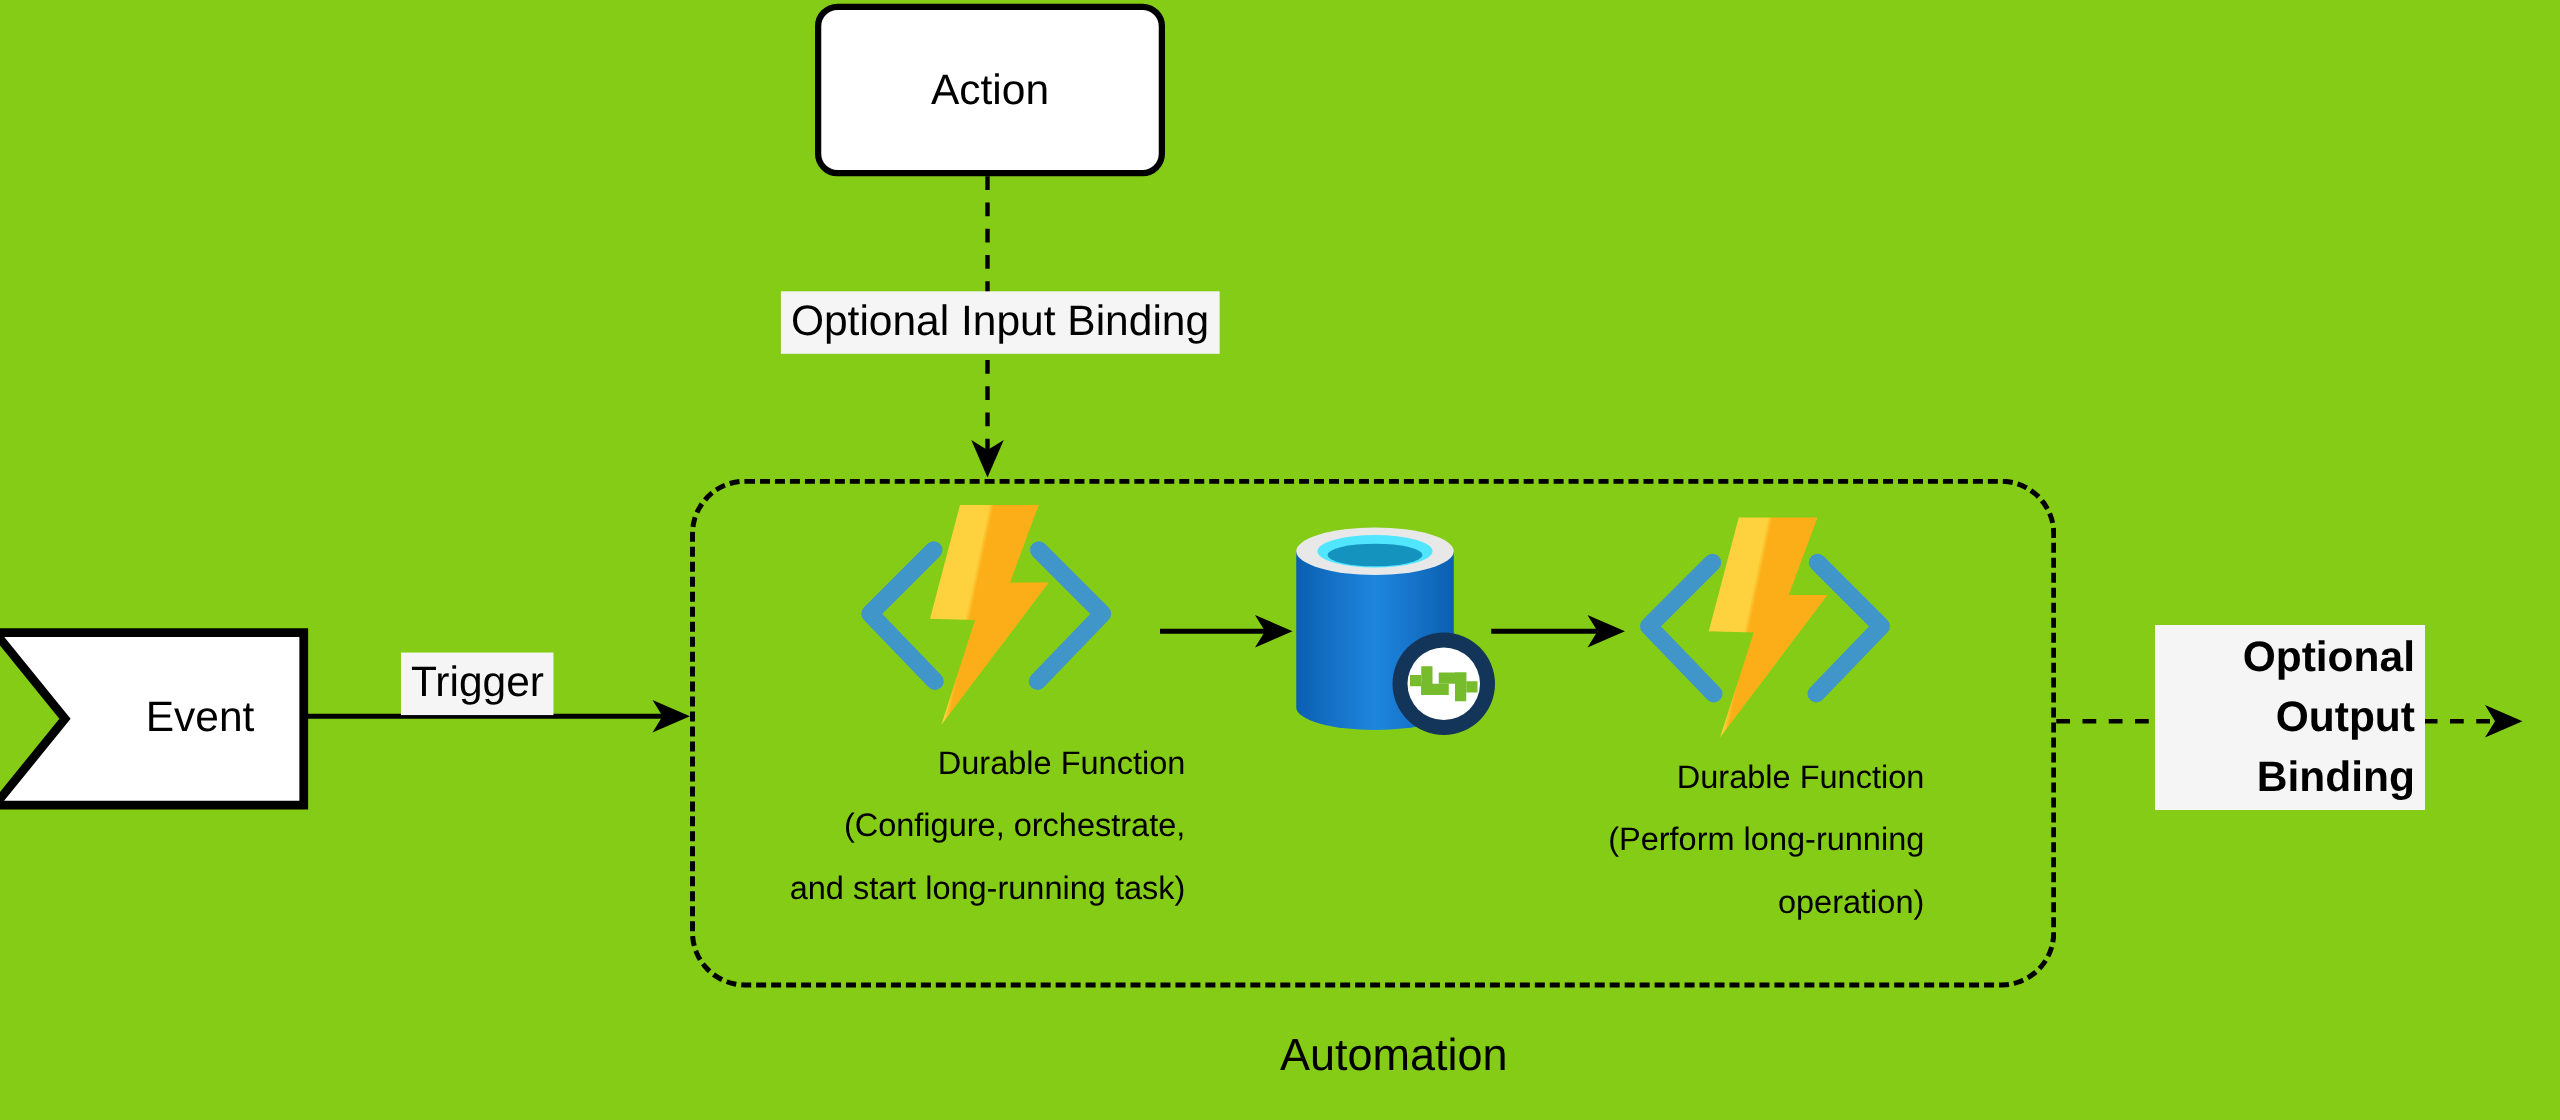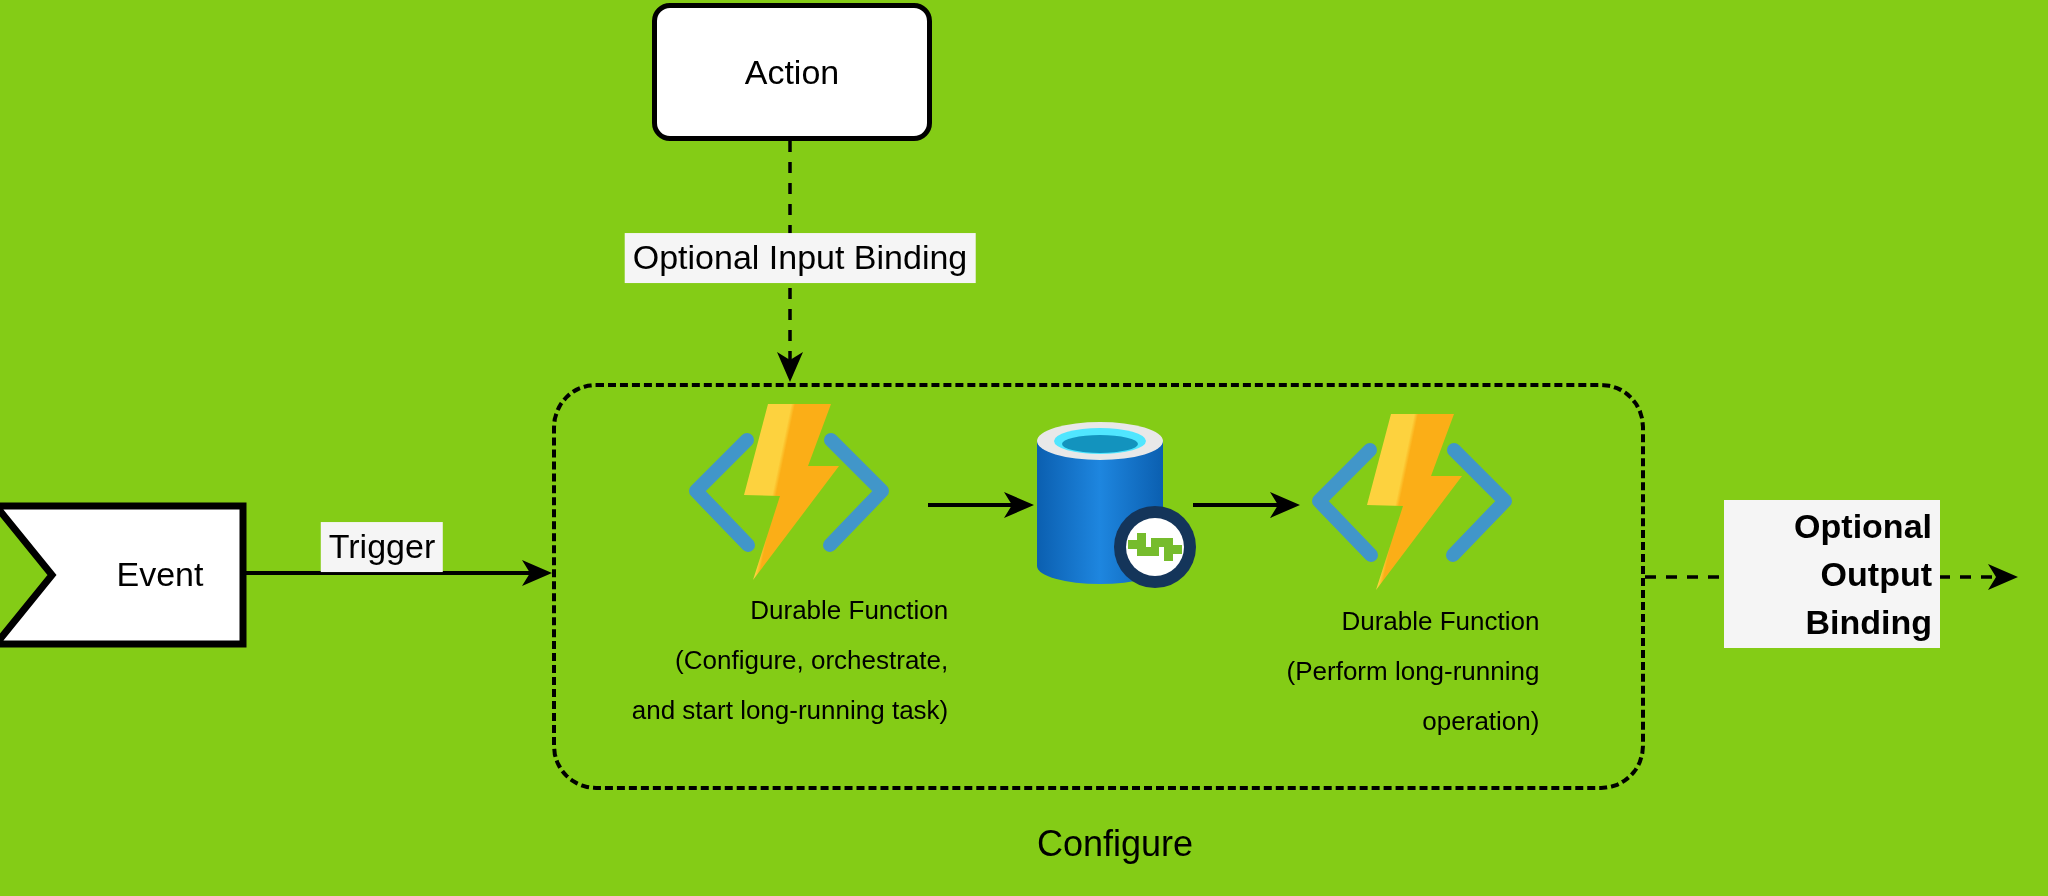--- a/index.html
+++ b/index.html
@@ -123,15 +123,15 @@
 (Configure, orchestrate,
 and start long-running task)</div>
 
   <div class="lbl caption" style="left:1413px;top:671px;">Durable Function
 (Perform long-running
 operation)</div>
 
   <div class="lbl edge out" style="left:1832px;top:574px;font-weight:bold;">Optional
 Output Binding</div>
 
-  <div class="lbl automation" style="left:1115px;top:844px;">Configure</div>
+  <div class="lbl automation" style="left:1115px;top:844px;">Automation</div>
 
 </div>
 
 </body></html>

